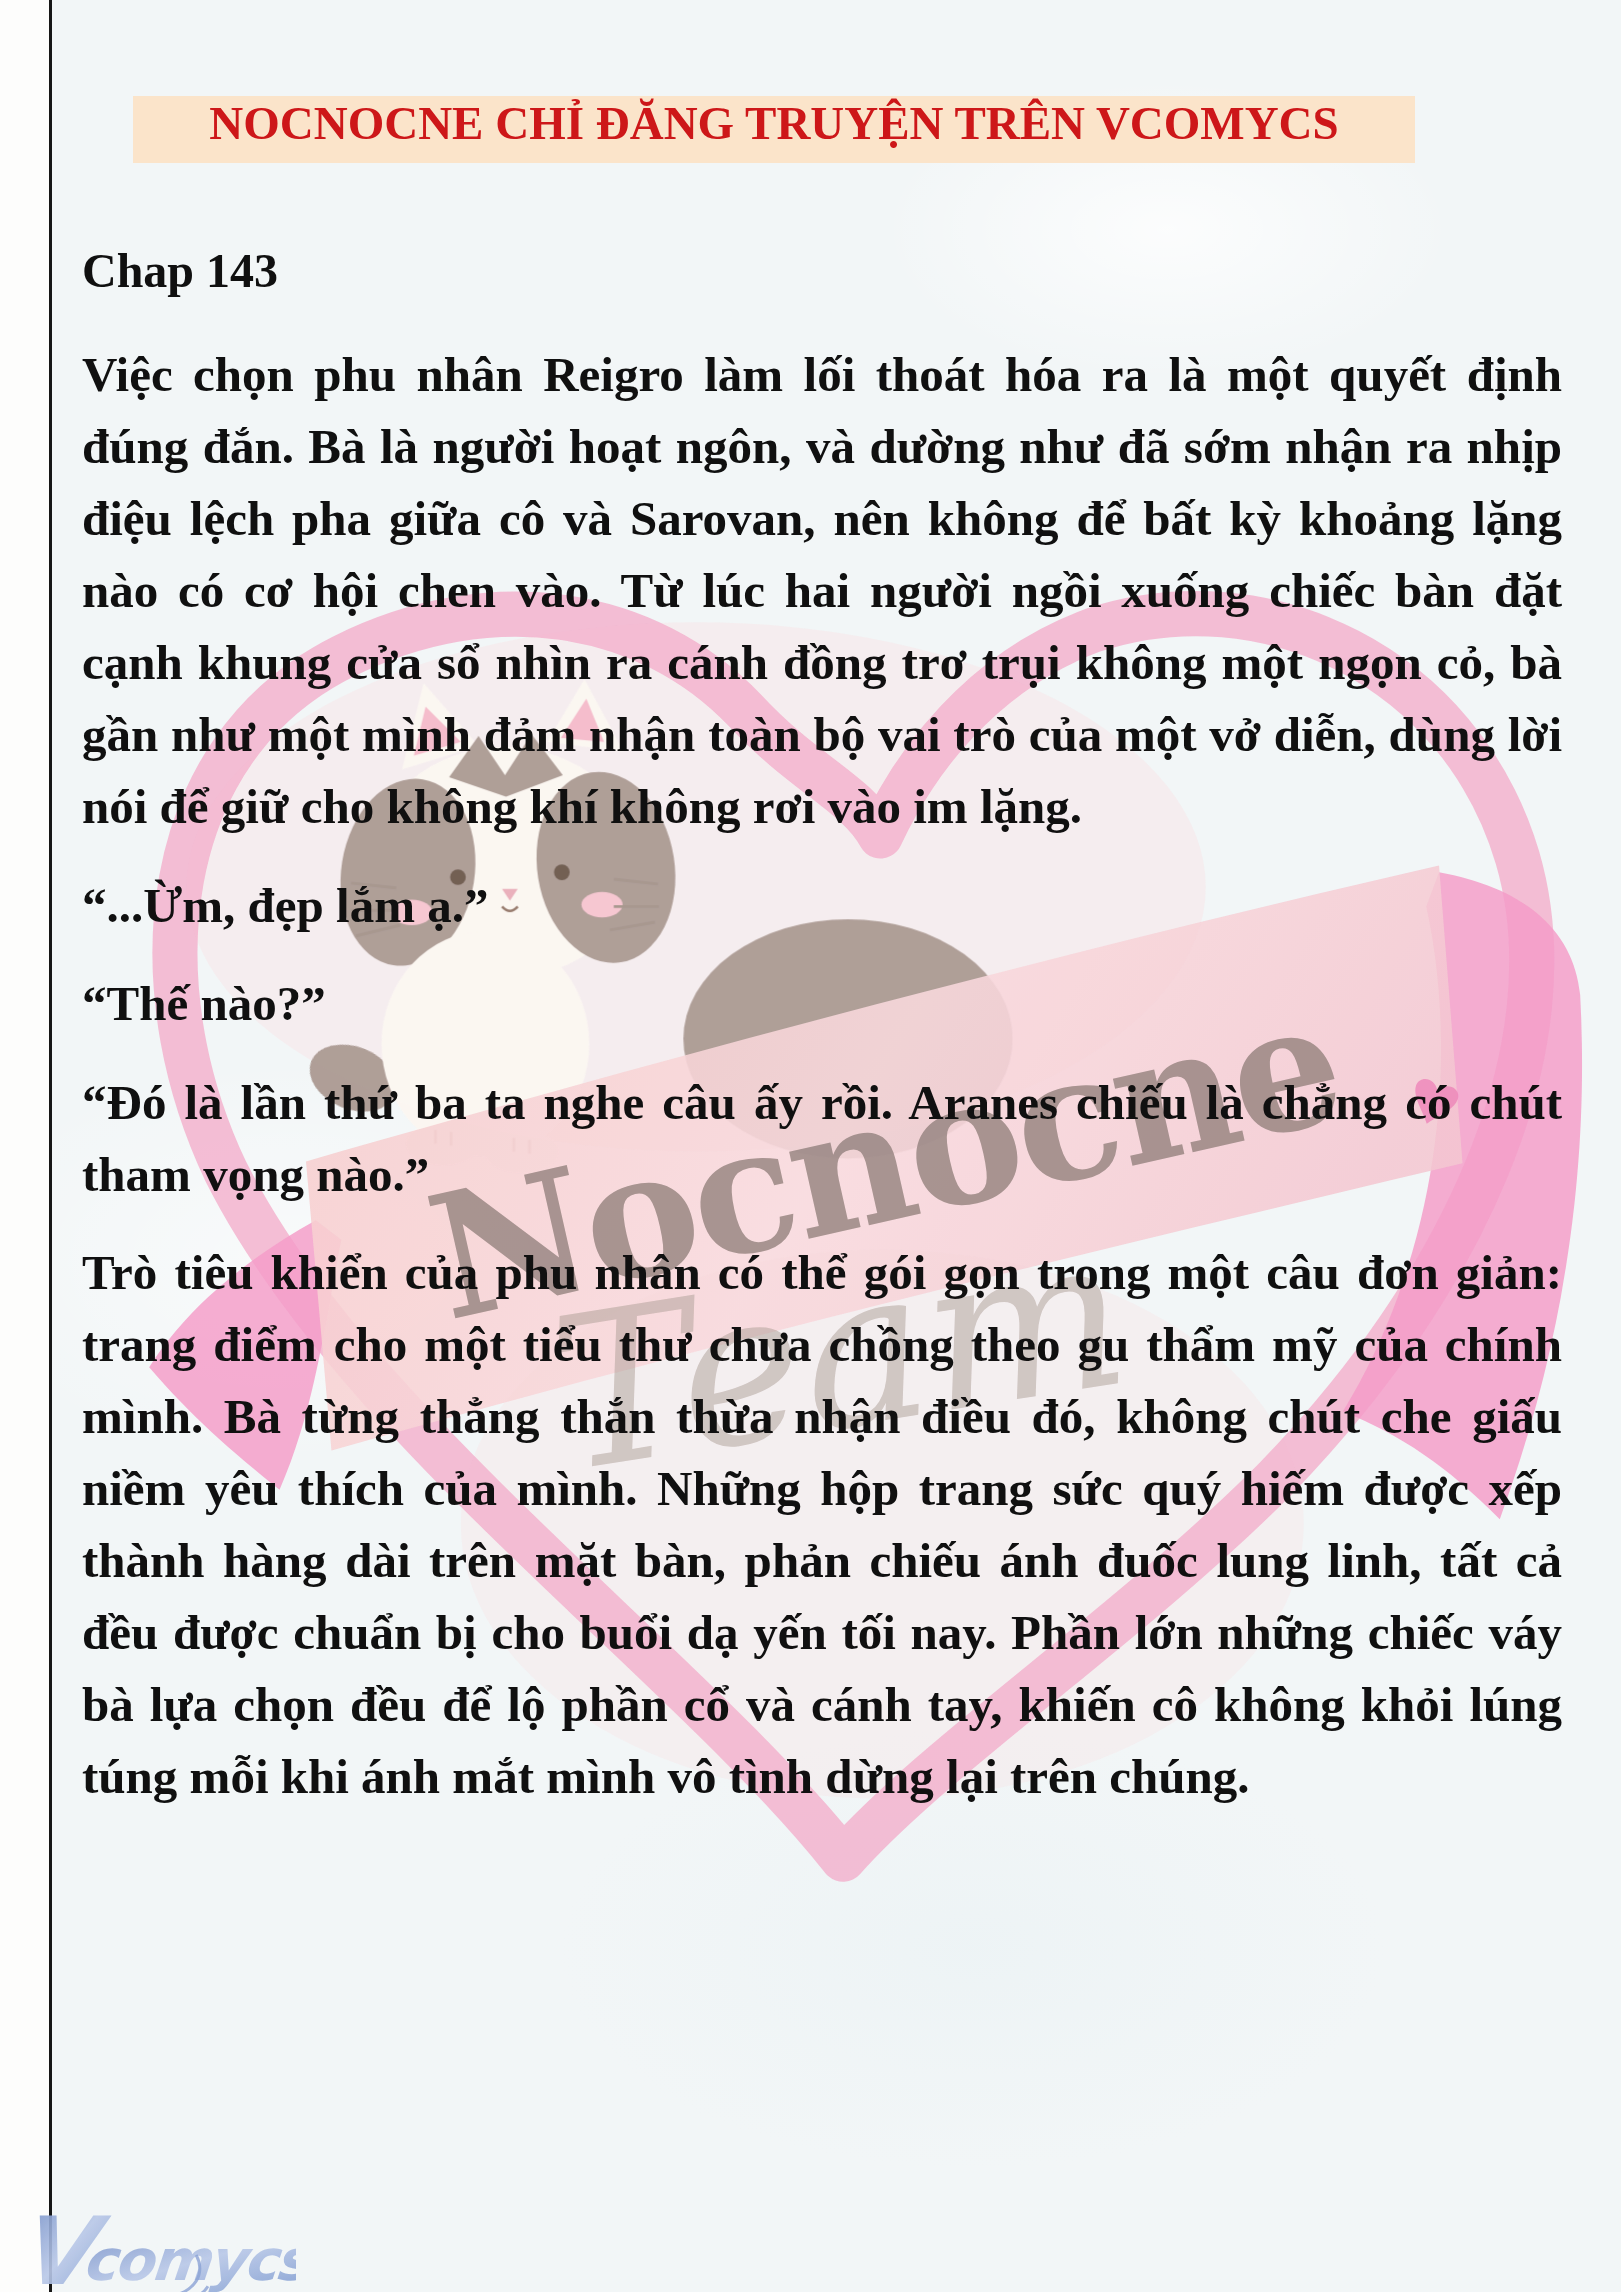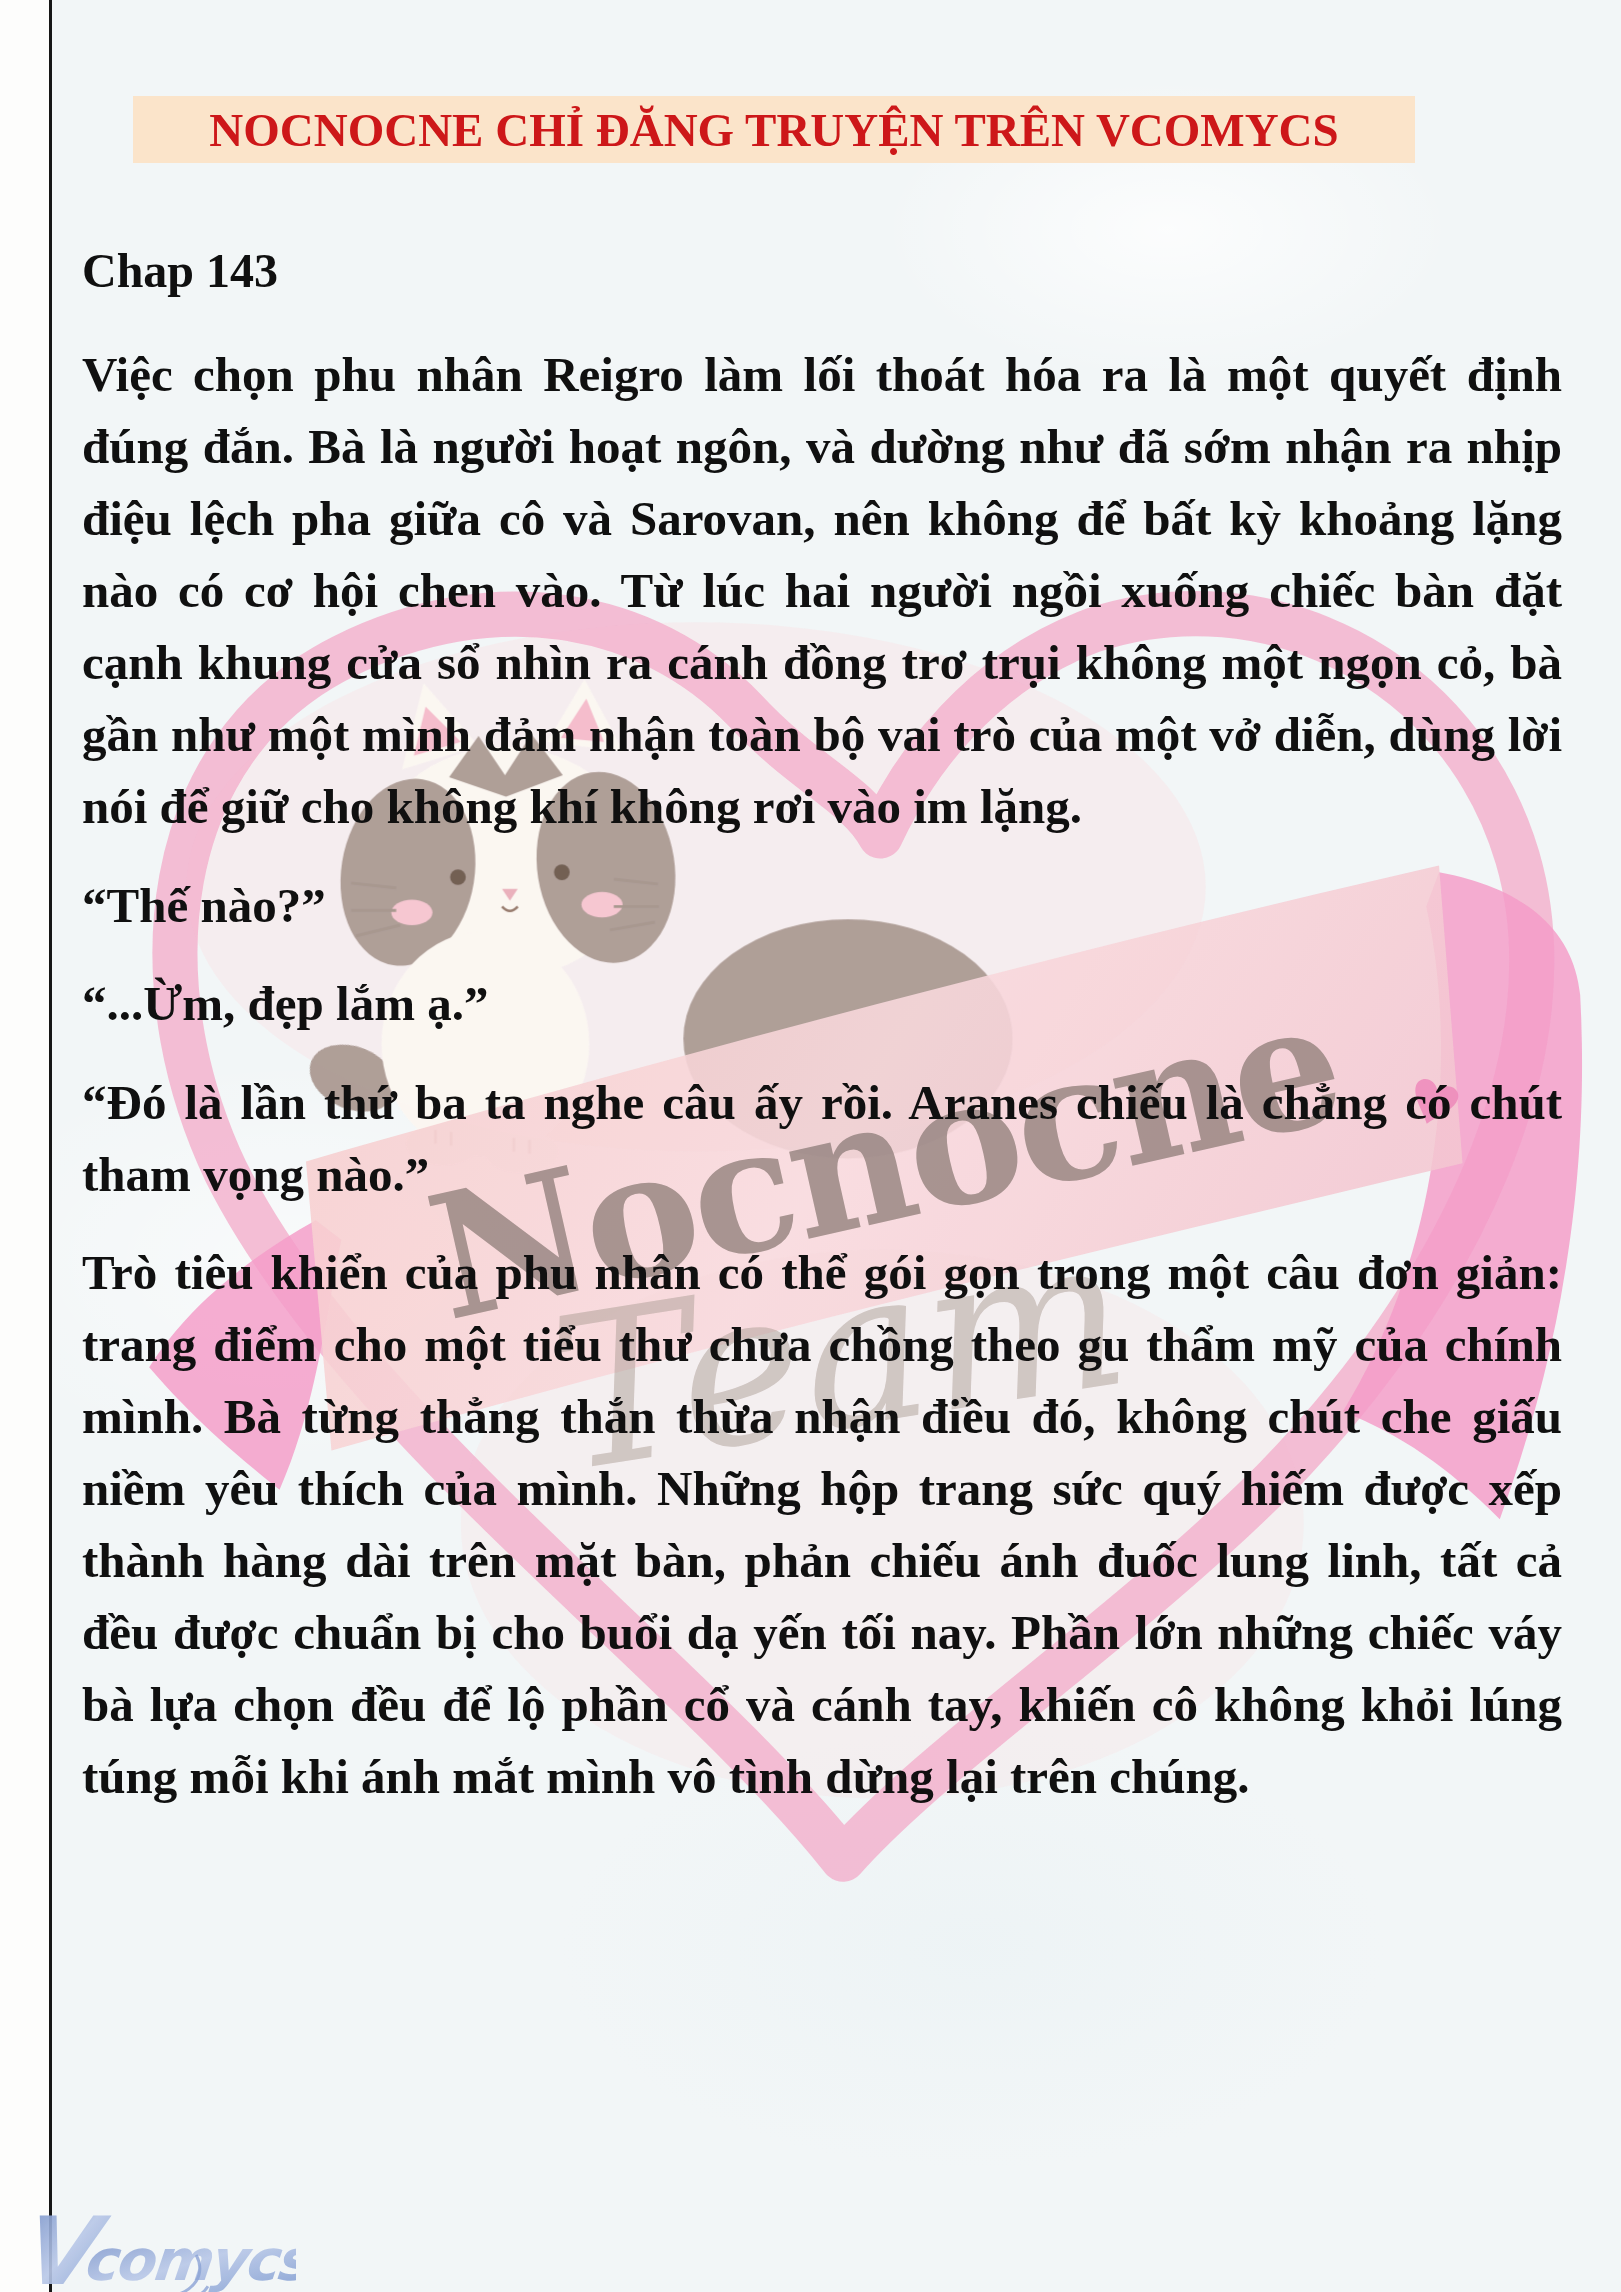--- a/index.html
+++ b/index.html
@@ -9,21 +9,21 @@
       radial-gradient(ellipse 412px 216px at 72% 10%, rgba(255,255,255,.75), transparent 70%),
       radial-gradient(ellipse 510px 294px at 18% 55%, rgba(255,255,255,.5), transparent 70%),
       radial-gradient(ellipse 588px 314px at 60% 85%, rgba(236,243,245,.8), transparent 70%),
       #f2f6f7;
     font-family:"Liberation Serif", serif;
   }
   .left-strip{position:absolute;left:0;top:0;width:49px;height:100%;background:#fdfdfc;}
   .left-rule{position:absolute;left:49px;top:0;width:2.9px;height:100%;background:#161616;}
   .banner{
     position:absolute;left:133px;top:96px;width:1282px;height:67px;
-    background:#fbe4ca;display:flex;align-items:center;justify-content:center;
+    background:#fbe4ca;display:flex;align-items:flex-start;justify-content:center;
   }
   .banner-text{
     font-weight:bold;font-size:47px;color:#cd1719;white-space:nowrap;
     font-family:"Liberation Serif", serif;letter-spacing:0px;
   }
   .content{
     position:absolute;left:82px;top:235px;width:1480px;z-index:3;
     color:#101010;font-weight:bold;font-size:49px;line-height:72px;
   }
   .chap{margin:0;font-size:48px;}
@@ -114,22 +114,22 @@
     <path d="M 14 28 C 8 20 0 14 0 7 C 0 0 10 -2 14 6 C 18 -2 28 0 28 7 C 28 14 20 20 14 28 Z" transform="translate(1388 552) scale(1.6) rotate(18)" fill="#ef7fb5" opacity="0.85"></path>
   </g>
 
   <text x="842" y="700" text-anchor="middle" transform="rotate(-12.7 842 638)" font-family="DejaVu Serif, serif" font-weight="bold" font-size="175" letter-spacing="-4" opacity="0.8" fill="#8b7772">Nocnocne</text>
   <text x="800" y="910" text-anchor="middle" transform="rotate(-9 800 860)" font-family="DejaVu Serif, serif" font-style="italic" font-size="215" opacity="0.5" fill="#a5958b">Team</text>
 </svg>
 
 <div class="content">
   <h2 class="chap">Chap 143</h2>
   <p class="first">Việc chọn phu nhân Reigro làm lối thoát hóa ra là một quyết định đúng đắn. Bà là người hoạt ngôn, và dường như đã sớm nhận ra nhịp điệu lệch pha giữa cô và Sarovan, nên không để bất kỳ khoảng lặng nào có cơ hội chen vào. Từ lúc hai người ngồi xuống chiếc bàn đặt cạnh khung cửa sổ nhìn ra cánh đồng trơ trụi không một ngọn cỏ, bà gần như một mình đảm nhận toàn bộ vai trò của một vở diễn, dùng lời nói để giữ cho không khí không rơi vào im lặng.</p>
+  <p class="dialog">“...Ừm, đẹp lắm ạ.”</p>
   <p class="dialog">“Thế nào?”</p>
-  <p class="dialog">“...Ừm, đẹp lắm ạ.”</p>
   <p>“Đó là lần thứ ba ta nghe câu ấy rồi. Aranes chiếu là chẳng có chút tham vọng nào.”</p>
   <p>Trò tiêu khiển của phu nhân có thể gói gọn trong một câu đơn giản: trang điểm cho một tiểu thư chưa chồng theo gu thẩm mỹ của chính mình. Bà từng thẳng thắn thừa nhận điều đó, không chút che giấu niềm yêu thích của mình. Những hộp trang sức quý hiếm được xếp thành hàng dài trên mặt bàn, phản chiếu ánh đuốc lung linh, tất cả đều được chuẩn bị cho buổi dạ yến tối nay. Phần lớn những chiếc váy bà lựa chọn đều để lộ phần cổ và cánh tay, khiến cô không khỏi lúng túng mỗi khi ánh mắt mình vô tình dừng lại trên chúng.</p>
 </div>
 
 <svg class="logo" width="274" height="118" viewBox="0 0 280 120">
   <defs>
     <linearGradient id="vgrad" x1="0" y1="0" x2="1" y2="1">
       <stop offset="0" stop-color="#7590c8"></stop>
       <stop offset="0.5" stop-color="#b9c8e8"></stop>
       <stop offset="1" stop-color="#7d9ad0"></stop>

